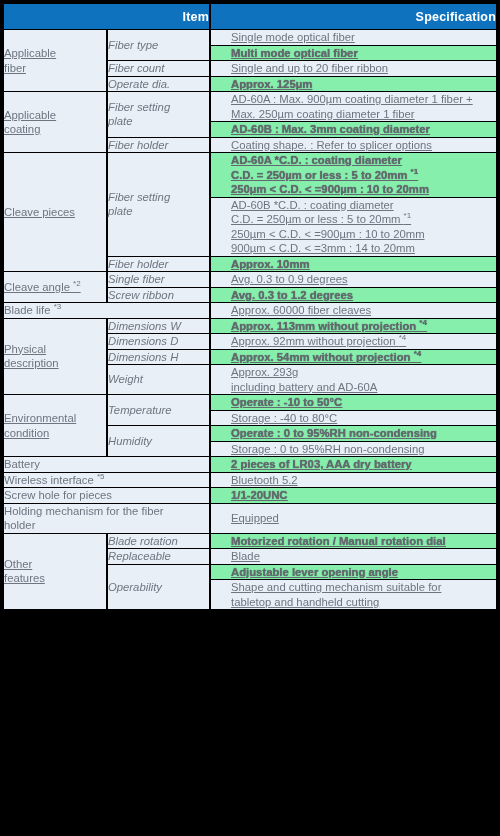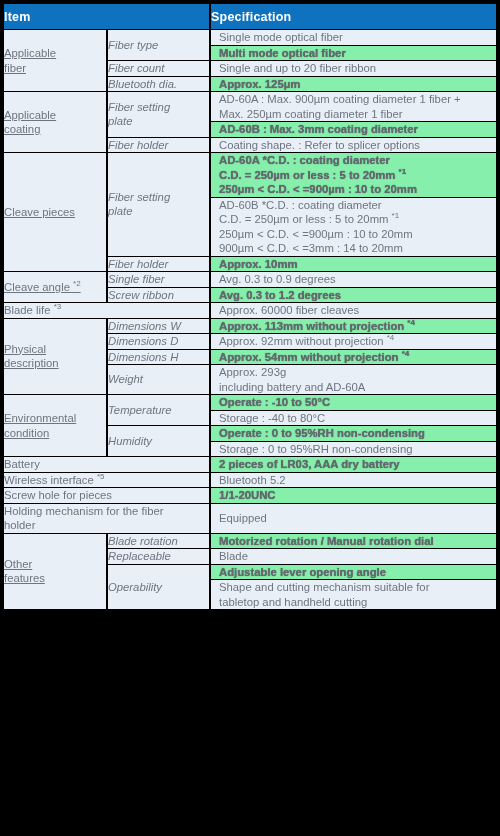--- a/index.html
+++ b/index.html
@@ -32,21 +32,21 @@
     margin: 0;
     vertical-align: middle;
   }
 
   
   .hdr {
     background: #0f72be;
     color: #ffffff;
     font-weight: bold;
     font-size: 12.5px;
-    text-align: left;
+    text-align: right;
     height: 25px;
     letter-spacing: .2px;
   }
   .hdr.hdr-item { border-right: 2px solid #000; }
 
   
   .cell {
     background: #e9eff7;
     color: #6e7580;
     font-size: 11.3px;
@@ -58,21 +58,21 @@
   .cell.dark {
     background: #86efac;
     color: #64696f;
     font-weight: bold;
     text-shadow: 0 0 1px #4a4f55;
   }
   .cell.lbl1 { width: 104px; text-decoration: underline; }
   .cell.lbl2 { width: 103px; font-style: italic; }
   .colgap-r { border-right: 2px solid #000000; }
 
-  .cell.spec-col { padding-left: 8px; }
+  .cell.spec-col { padding-left: 20px; text-decoration: underline; }
 
   .sup {
     font-size: 8px;
     vertical-align: super;
     line-height: 0;
   }
 </style>
 </head>
 <body>
 
@@ -96,21 +96,21 @@
           <td class="cell spec-col">Single mode optical fiber</td>
         </tr>
         <tr>
           <td class="cell spec-col dark">Multi mode optical fiber</td>
         </tr>
         <tr>
           <td class="cell lbl2 colgap-r" rowspan="1">Fiber count</td>
           <td class="cell spec-col">Single and up to 20 fiber ribbon</td>
         </tr>
         <tr>
-          <td class="cell lbl2 colgap-r" rowspan="1">Bluetooth dia.</td>
+          <td class="cell lbl2 colgap-r" rowspan="1">Operate dia.</td>
           <td class="cell spec-col dark">Approx. 125µm</td>
         </tr>
         <tr>
           <td class="cell lbl1 colgap-r" rowspan="3">Applicable<br>coating</td>
           <td class="cell lbl2 colgap-r" rowspan="2">Fiber setting<br>plate</td>
           <td class="cell spec-col">AD-60A : Max. 900µm coating diameter 1 fiber +<br>Max. 250µm coating diameter 1 fiber</td>
         </tr>
         <tr>
           <td class="cell spec-col dark">AD-60B : Max. 3mm coating diameter</td>
         </tr>

